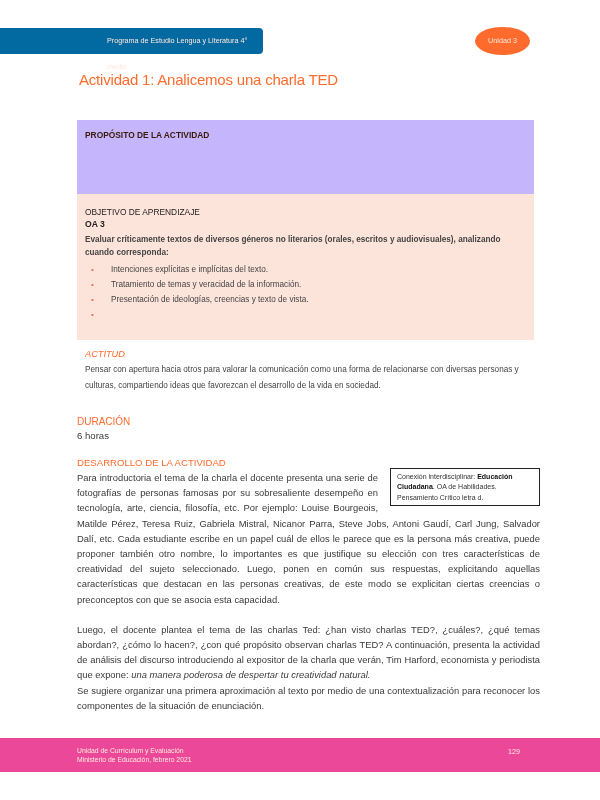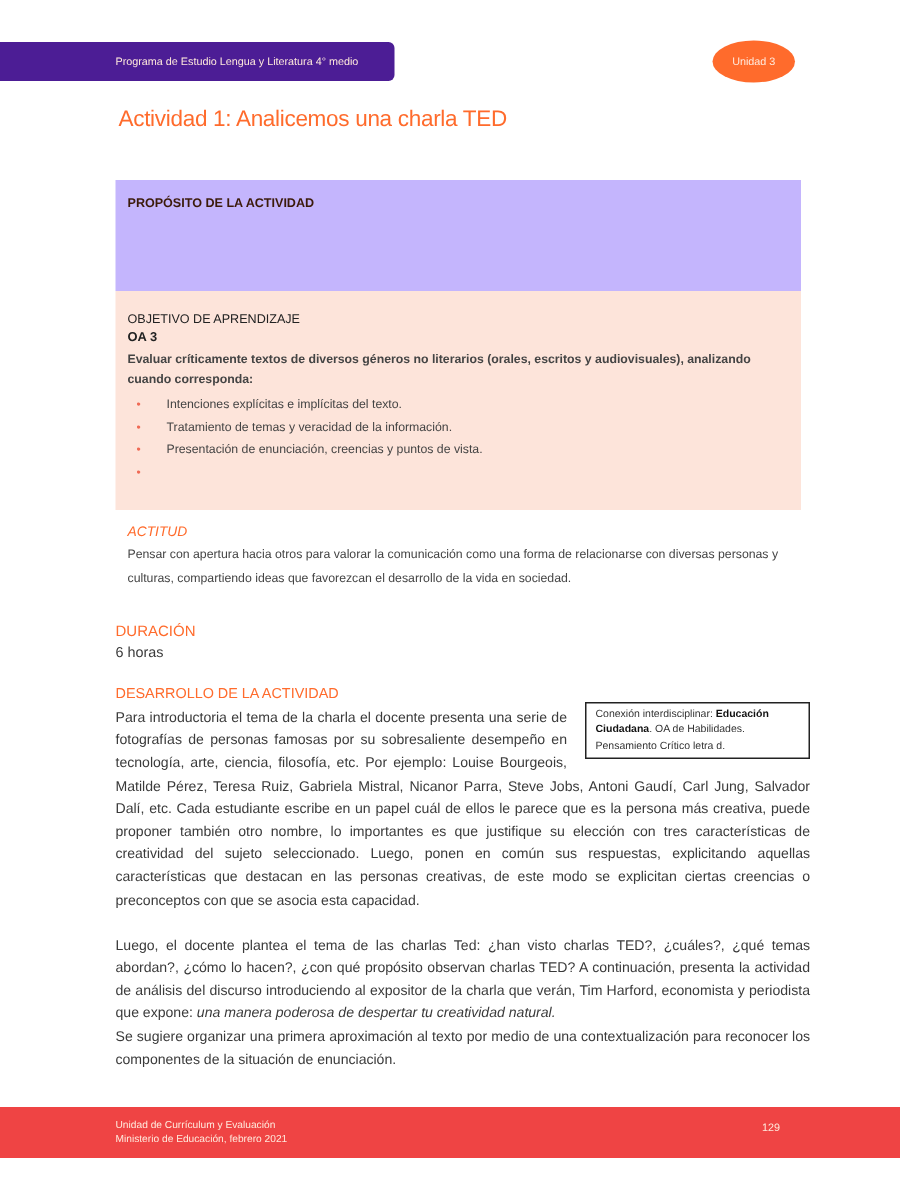--- a/index.html
+++ b/index.html
@@ -4,23 +4,23 @@
 <style>
   html, body { margin: 0; padding: 0; }
   body {
     width: 600px; height: 800px; position: relative; overflow: hidden;
     background: #ffffff;
     font-family: "Liberation Sans", sans-serif;
     color: #3a3a3a;
   }
   .header-bar {
     position: absolute; left: 0; top: 28px; width: 263px; height: 26px;
-    background: #4c1d95; border-radius: 0 4px 4px 0;
+    background: #0369a1; border-radius: 0 4px 4px 0;
     color: #ffe9dc; font-size: 7.2px; line-height: 26px;
-    box-sizing: border-box; padding-left: 77px;
+    box-sizing: border-box; padding-left: 107px;
   }
   .unit-badge {
     position: absolute; left: 475px; top: 27px; width: 55px; height: 28px;
     background: #ff6b2c; border-radius: 50%;
     color: #ffe9dc; font-size: 7.2px; line-height: 28px; text-align: center;
   }
   .page-title {
     position: absolute; left: 79px; top: 71px;
     font-size: 15px; color: #ff6b2c; letter-spacing: -0.2px;
   }
@@ -58,21 +58,21 @@
   .dev-body p { margin: 0; }
   .dev-body p + p { margin-top: 15px; }
   .connection-box {
     float: right; width: 150px; height: 38px; margin: -2px 0 4px 12px;
     border: 1.3px solid #222; box-sizing: border-box;
     padding: 3px 6px; font-size: 7px; line-height: 10.4px; color: #333; text-align: left;
   }
   .connection-box b { color: #111; }
   .footer-bar {
     position: absolute; left: 0; top: 738px; width: 600px; height: 34px;
-    background: #ef4444; color: #ffe9dc; font-size: 6.8px;
+    background: #ec4899; color: #ffe9dc; font-size: 6.8px;
   }
   .footer-line1 { position: absolute; left: 77px; top: 9px; }
   .footer-line2 { position: absolute; left: 77px; top: 18px; }
   .page-number { position: absolute; left: 508px; top: 9px; font-size: 7.2px; }
 </style>
 </head>
 <body>
 
 <div class="header-bar">
   <span>Programa de Estudio Lengua y Literatura 4° medio</span>
@@ -85,21 +85,21 @@
   <div class="purpose-title">PROPÓSITO DE LA ACTIVIDAD</div>
 </div>
 
 <div class="objective-panel">
   <div class="objective-title">OBJETIVO DE APRENDIZAJE</div>
   <div class="oa-label">OA 3</div>
   <div class="objective-text">Evaluar críticamente textos de diversos géneros no literarios (orales, escritos y audiovisuales), analizando cuando corresponda:</div>
   <ul class="bullets">
     <li><span class="dot">•</span><span>Intenciones explícitas e implícitas del texto.</span></li>
     <li><span class="dot">•</span><span>Tratamiento de temas y veracidad de la información.</span></li>
-    <li><span class="dot">•</span><span>Presentación de enunciación, creencias y puntos de vista.</span></li>
+    <li><span class="dot">•</span><span>Presentación de ideologías, creencias y texto de vista.</span></li>
     <li><span class="dot">•</span></li>
   </ul>
 </div>
 
 <div class="section-title" style="top:349px;font-style:italic;">ACTITUD</div>
 <div class="section-text" style="top:362px;">Pensar con apertura hacia otros para valorar la comunicación como una forma de relacionarse con diversas personas y culturas, compartiendo ideas que favorezcan el desarrollo de la vida en sociedad.</div>
 
 <div class="dur-title">DURACIÓN</div>
 <div class="dur-value">6 horas</div>
 

